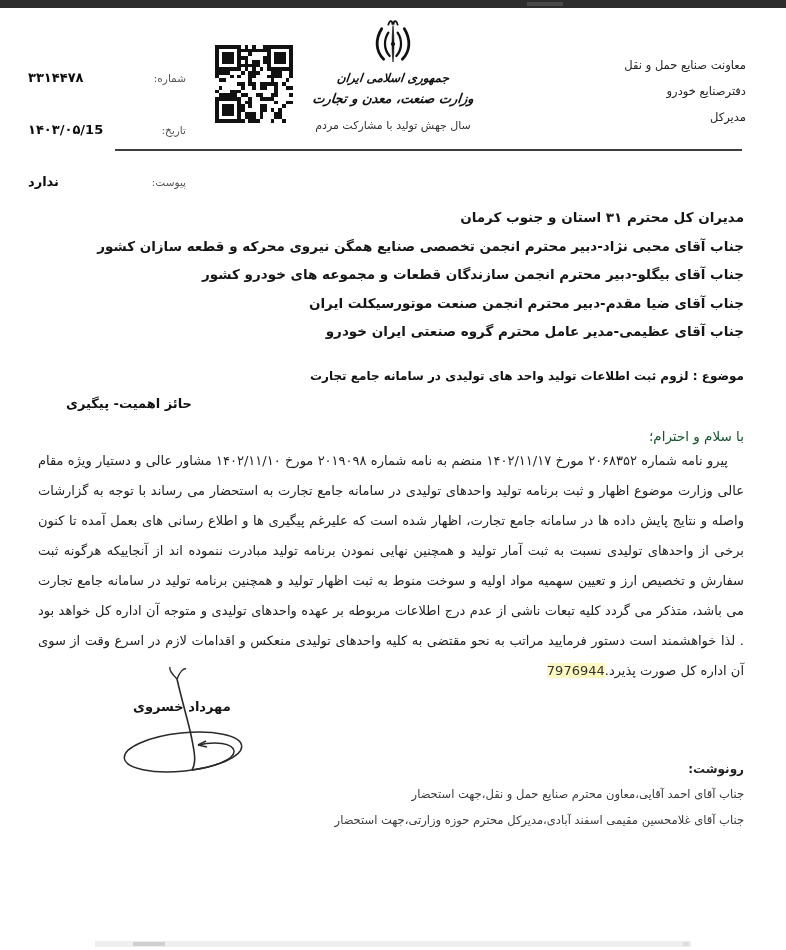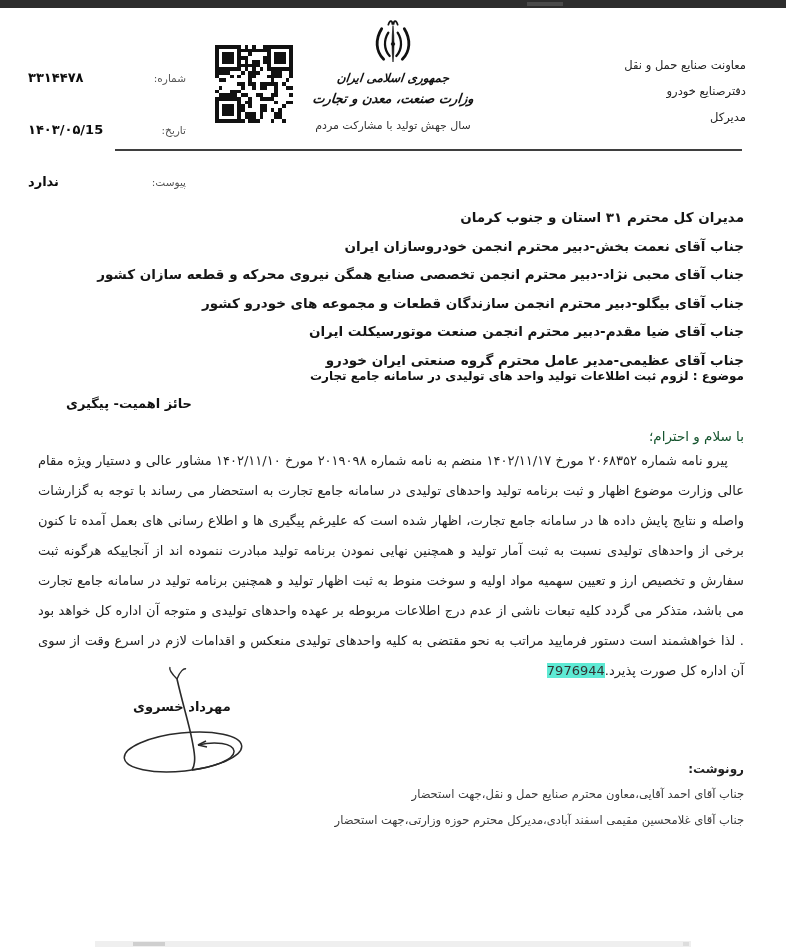--- a/index.html
+++ b/index.html
@@ -30,21 +30,21 @@
   .divider { position:absolute; left:115px; top:149px; width:627px; height:2px; background:#3f3f3f; }
 
   
   .recipients { position:absolute; right:42px; top:163px; left:40px; text-align:right;
                 font-size:13.5px; font-weight:bold; line-height:28.5px; color:#161616;margin-top:40px; }
   .subject { position:absolute; right:42px; top:369px; font-size:12px; font-weight:bold; color:#111; }
   .importance { position:absolute; left:66px; top:396px; font-size:13px; font-weight:bold; color:#111; }
   .salutation { position:absolute; right:42px; top:428px; font-size:13.5px; font-weight:normal; color:#14532d; }
   .body-text { position:absolute; right:42px; left:38px; top:446px; font-size:13px; line-height:30px;
                text-align:justify; text-indent:16px; color:#222; }
-  .tracking { background:#5eead4; color:#333; }
+  .tracking { background:#fef9c3; color:#333; }
 
   
   .sig-wrap { position:absolute; left:85px; top:663px; width:210px; height:118px; }
   .sig-svg { position:absolute; left:0; top:0; }
   .sig-name { position:absolute; left:48px; top:36px; font-size:13px; font-weight:bold; color:#161616; white-space:nowrap; }
 
   
   .cc { position:absolute; right:42px; top:762px; text-align:right; }
   .cc-label { font-size:12px; font-weight:bold; color:#222; margin-bottom:5px; }
   .cc-item { font-size:11.5px; line-height:26px; color:#3a3a3a; }
@@ -325,21 +325,20 @@
     <div class="meta-row">
       <span class="meta-label">پیوست:</span>
       <span class="meta-value">ندارد</span>
     </div>
   </div>
 
   <div class="divider"></div>
 
   <div class="recipients">
     <div>مدیران کل محترم ۳۱ استان و جنوب کرمان</div>
-    <div>جناب آقای نعمت بخش-دبیر محترم انجمن خودروسازان ایران</div>
     <div>جناب آقای محبی نژاد-دبیر محترم انجمن تخصصی صنایع همگن نیروی محرکه و قطعه سازان کشور</div>
     <div>جناب آقای بیگلو-دبیر محترم انجمن سازندگان قطعات و مجموعه های خودرو کشور</div>
     <div>جناب آقای ضیا مقدم-دبیر محترم انجمن صنعت موتورسیکلت ایران</div>
     <div>جناب آقای عظیمی-مدیر عامل محترم گروه صنعتی ایران خودرو</div>
   </div>
 
   <div class="subject">موضوع : لزوم ثبت اطلاعات تولید واحد های تولیدی در سامانه جامع تجارت</div>
   <div class="importance">حائز اهمیت- پیگیری</div>
   <div class="salutation">با سلام و احترام؛</div>
 

